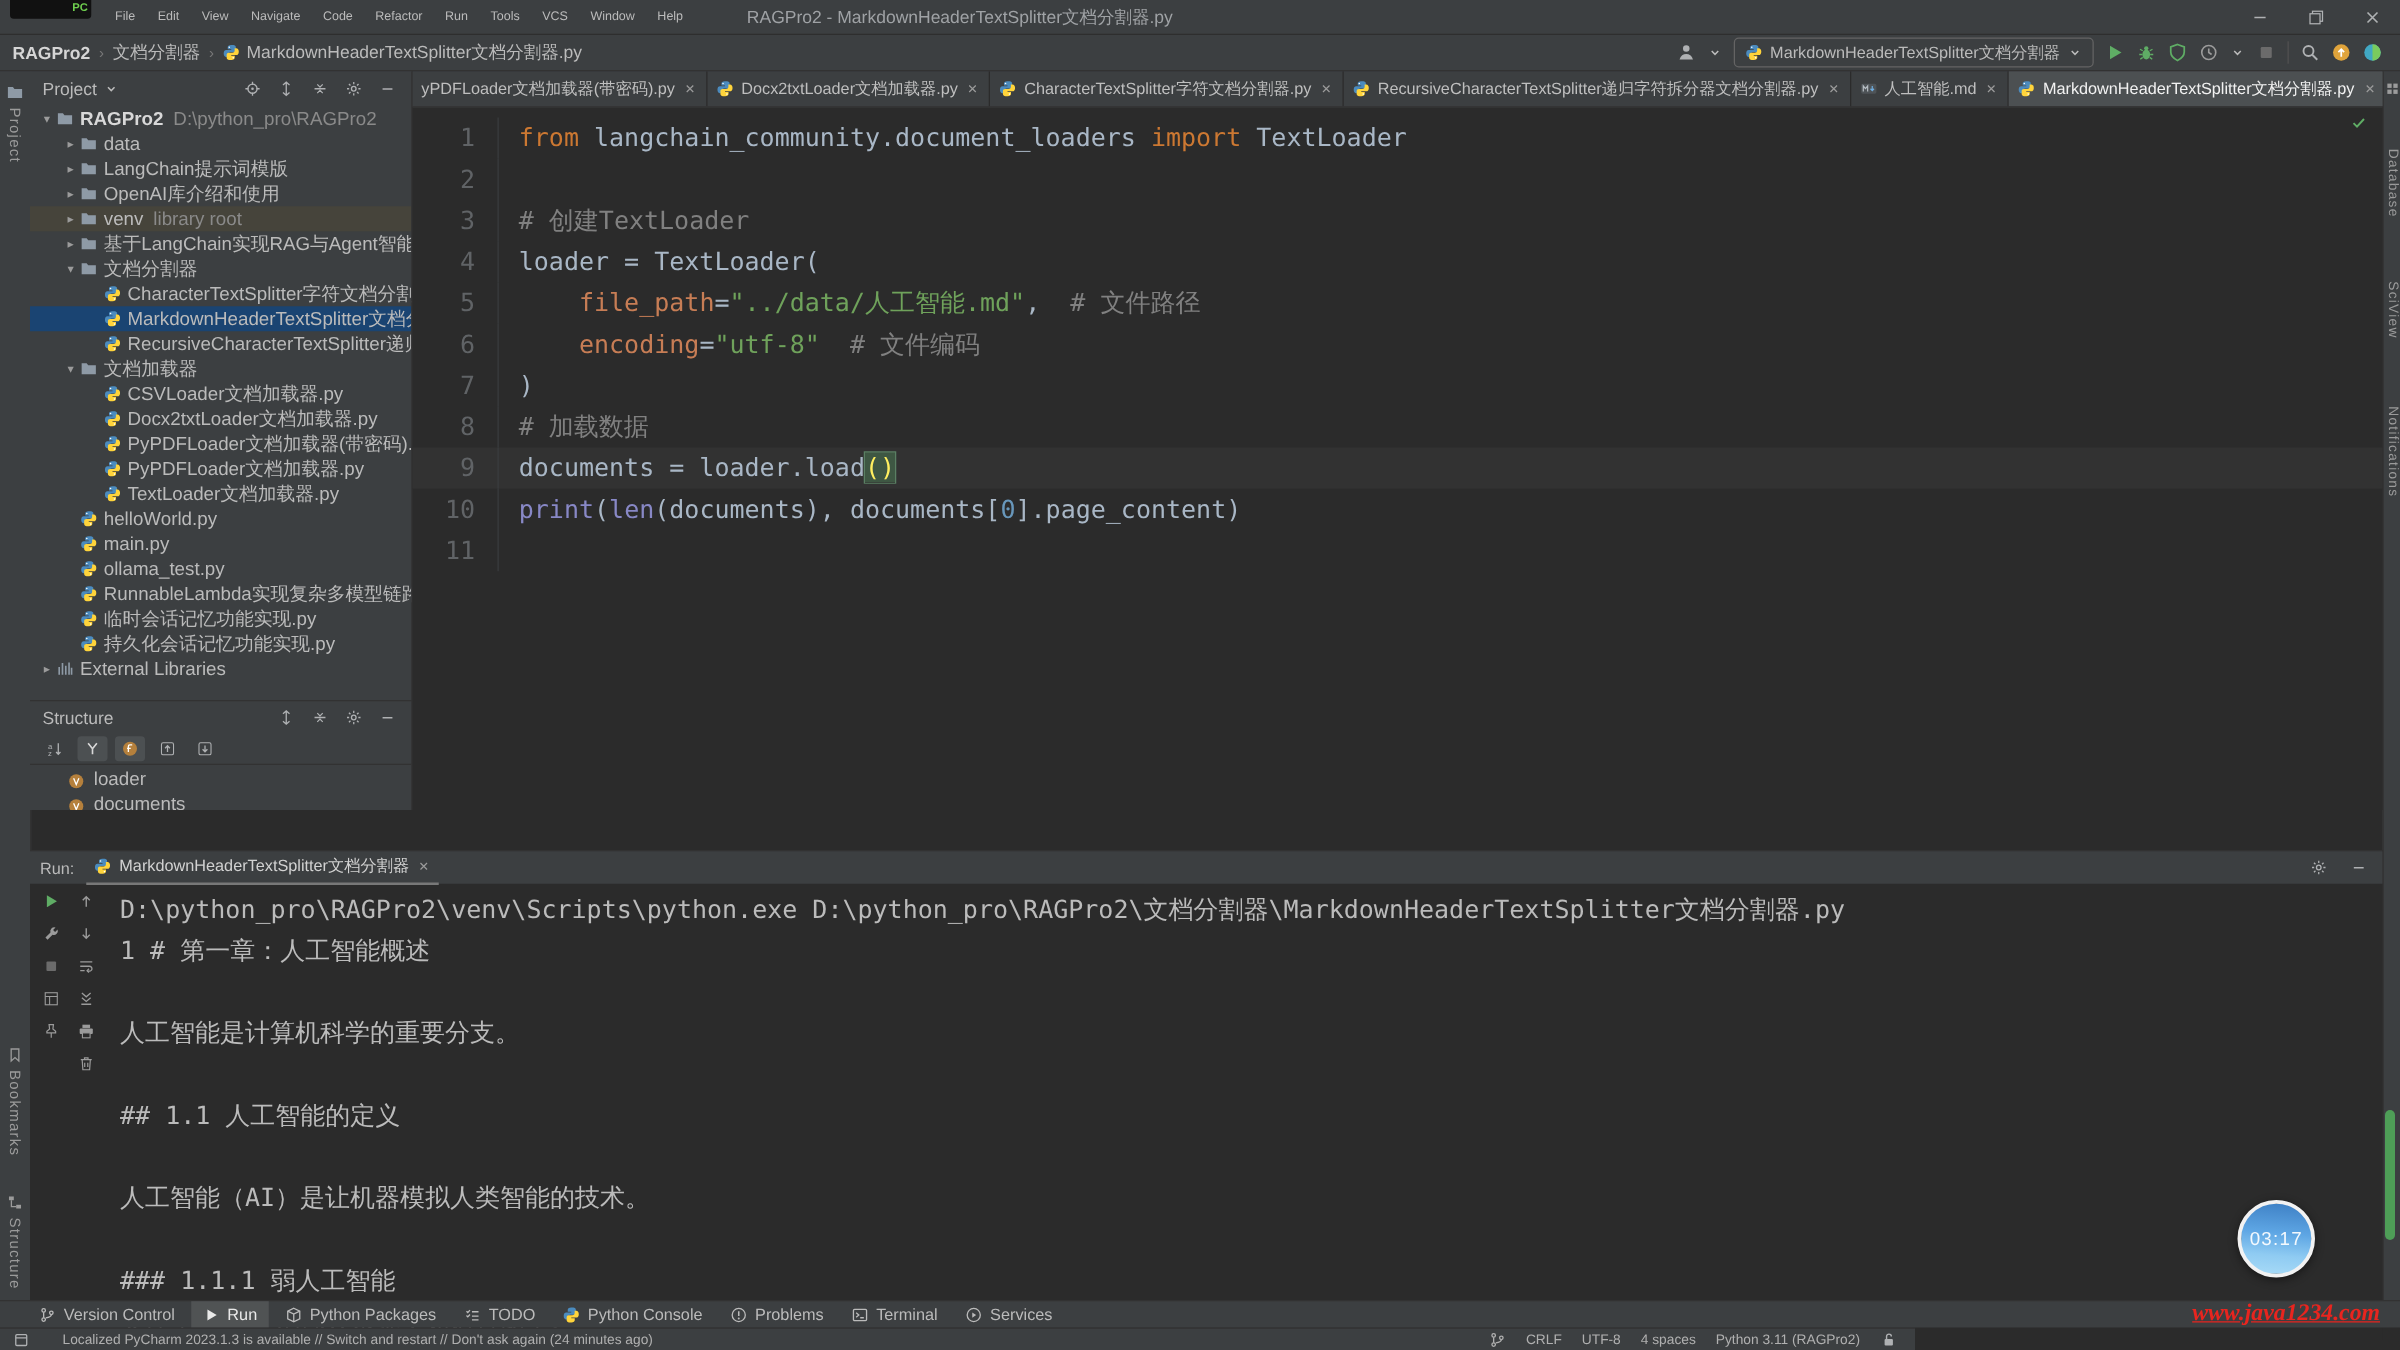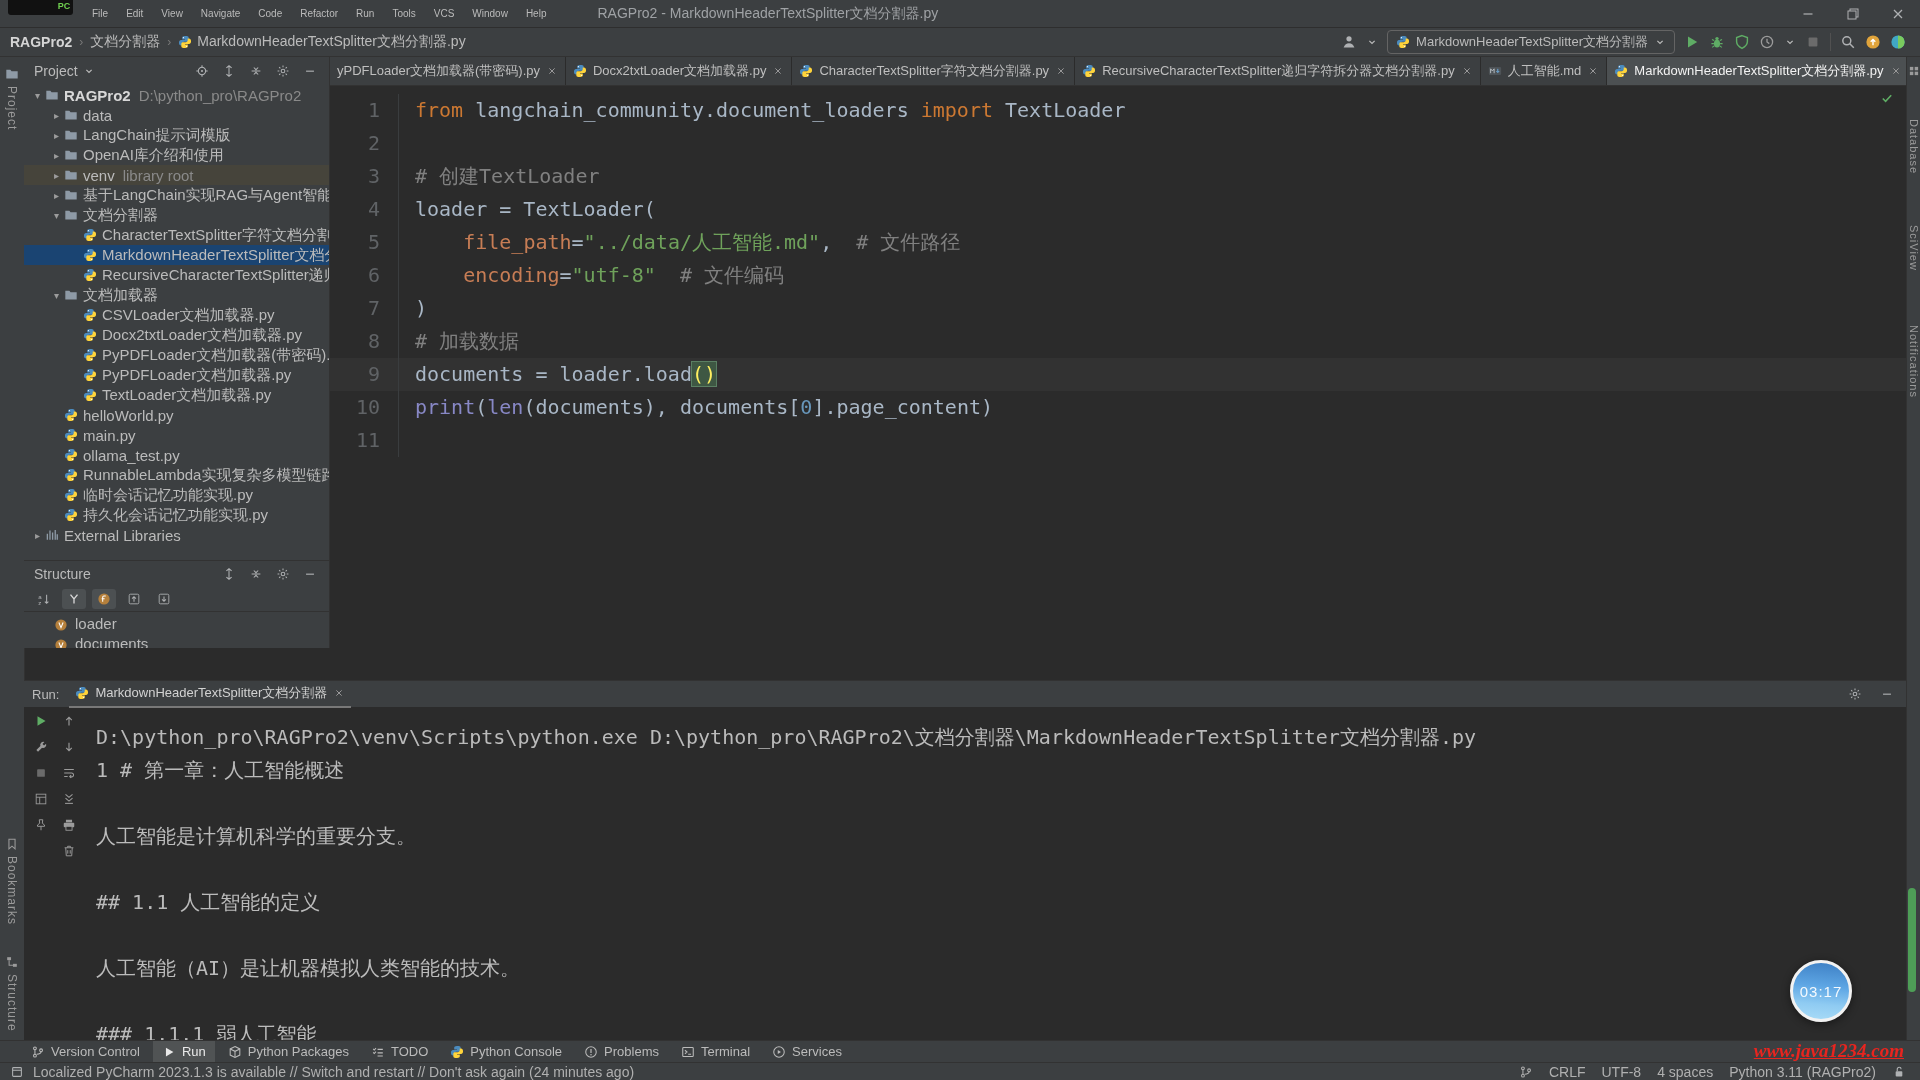--- a/index.html
+++ b/index.html
@@ -89,31 +89,31 @@
             border-top:1px solid #323232;box-sizing:border-box;margin-top:32px;}
   .rhead{height:26px;background:#3C3F41;display:flex;align-items:center;gap:10px;padding:0 8px;font-size:13px;}
   .rlabel{color:#BBBBBB;}
   .rtab{display:flex;align-items:center;gap:6px;height:26px;padding:0 6px;border-bottom:2px solid #787878;color:#D2D2D2;}
   .rhead .grow{flex:1;}
   .rbody{position:absolute;left:0;top:26px;right:0;bottom:0;display:flex;overflow:hidden;}
   .rgutter{width:62px;display:flex;gap:2px;padding-top:4px;justify-content:center;flex:none;}
   .gcol{display:flex;flex-direction:column;gap:6px;align-items:center;width:26px;}
   .gbtn{width:20px;height:20px;display:flex;align-items:center;justify-content:center;}
   .console{flex:1;font-family:"DejaVu Sans Mono","Liberation Mono",monospace;font-size:20px;line-height:33px;
-           padding:14px 0 0 10px;color:#BBBBBB;white-space:pre;overflow:hidden;}
+           padding:4px 0 0 10px;color:#BBBBBB;white-space:pre;overflow:hidden;}
   .conl{height:33px;}
   .vthumb{position:absolute;left:1908px;top:888px;width:8px;height:104px;background:#4E9E57;border-radius:4px;z-index:3;}
 
   
   .toolbarB{position:absolute;left:0;top:1040px;width:1920px;height:22px;background:#3C3F41;border-top:1px solid #323232;
             display:flex;align-items:center;gap:4px;padding-left:22px;box-sizing:border-box;font-size:13px;}
   .bitem{display:flex;align-items:center;gap:6px;padding:0 9px;height:22px;color:#BBBBBB;}
   .bitem.on{background:#505354;color:#E9E9E9;}
-  .statusbar{position:absolute;left:0;top:1062px;width:1920px;height:18px;background:#3C3F41;border-top:1px solid #323232;
-             display:flex;align-items:center;gap:9px;padding:0 10px;box-sizing:border-box;font-size:14px;color:#B0B0B0;}
+  .statusbar{position:absolute;left:0;top:1062px;width:1532px;height:18px;background:#3C3F41;border-top:1px solid #323232;
+             display:flex;align-items:center;gap:26px;padding:0 10px;box-sizing:border-box;font-size:11px;color:#B0B0B0;}
   .sright{margin-left:auto;display:flex;align-items:center;gap:16px;margin-right:4px;}
 
   
   .watermark{position:absolute;right:16px;top:1040px;color:#E8251F;font-family:"Liberation Serif",serif;
              font-weight:bold;font-style:italic;font-size:19px;text-decoration:underline;z-index:6;white-space:nowrap;}
   .timer{position:absolute;left:1790px;top:960px;width:56px;height:56px;border-radius:50%;border:3px solid #F2F2F2;
          background:linear-gradient(185deg,#3D7FC4 0%,#5EA6E4 42%,#8FCBF2 72%,#A8DBF7 100%);
          display:flex;align-items:center;justify-content:center;color:rgba(255,255,255,.92);font-size:15px;
          letter-spacing:1px;box-shadow:0 2px 8px rgba(0,0,0,.45);z-index:6;}
 </style>

